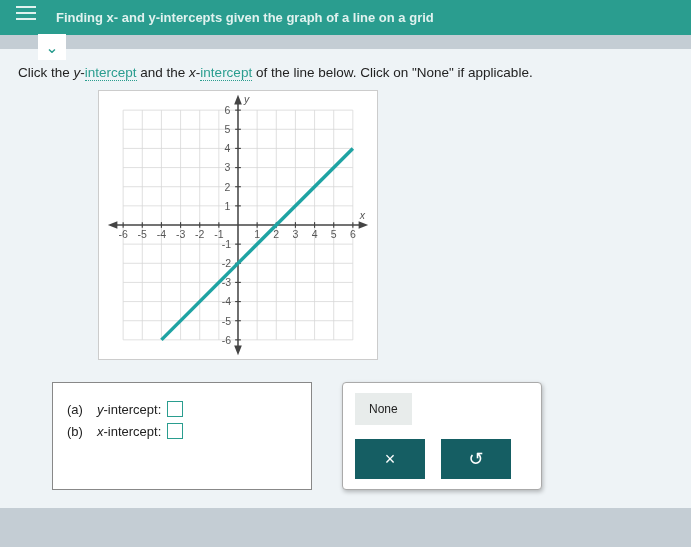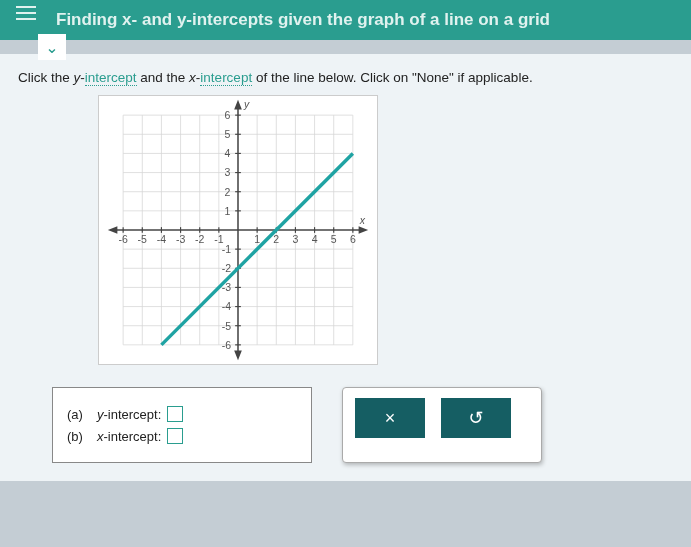--- a/index.html
+++ b/index.html
@@ -8,21 +8,21 @@
       height: 547px;
       background: #c4cdd4;
       font-family: Arial, sans-serif;
       position: relative;
       overflow: hidden;
     }
     .header-bar {
       background: #2a9d8f;
       color: #e0f2ef;
       padding: 10px 12px 10px 56px;
-      font-size: 17px;
+      font-size: 13px;
       font-weight: bold;
       position: relative;
     }
     .hamburger {
       position: absolute;
       left: 16px;
       top: 6px;
       width: 20px;
       height: 14px;
       display: flex;
@@ -256,20 +256,21 @@
         <span class="blank"></span>
       </div>
       <div class="answer-line">
         <span class="answer-label-part">(b)</span>
         <span><span class="italic"> x</span><span>-intercept:</span></span>
         <span class="blank"></span>
       </div>
     </div>
 
     <div class="actions-box">
+      <button class="none-btn">None</button>
       <div class="action-btns">
         <button class="action-btn">
           <span>×</span>
         </button>
         <button class="action-btn">
           <span>↺</span>
         </button>
       </div>
     </div>
   </div>

